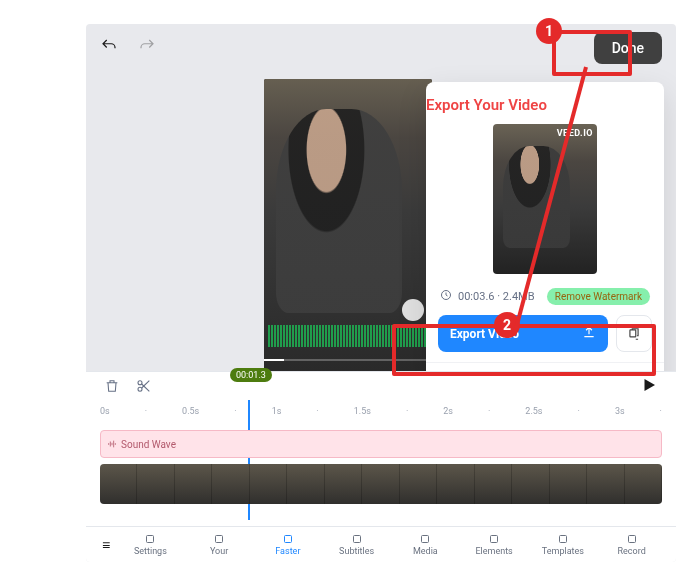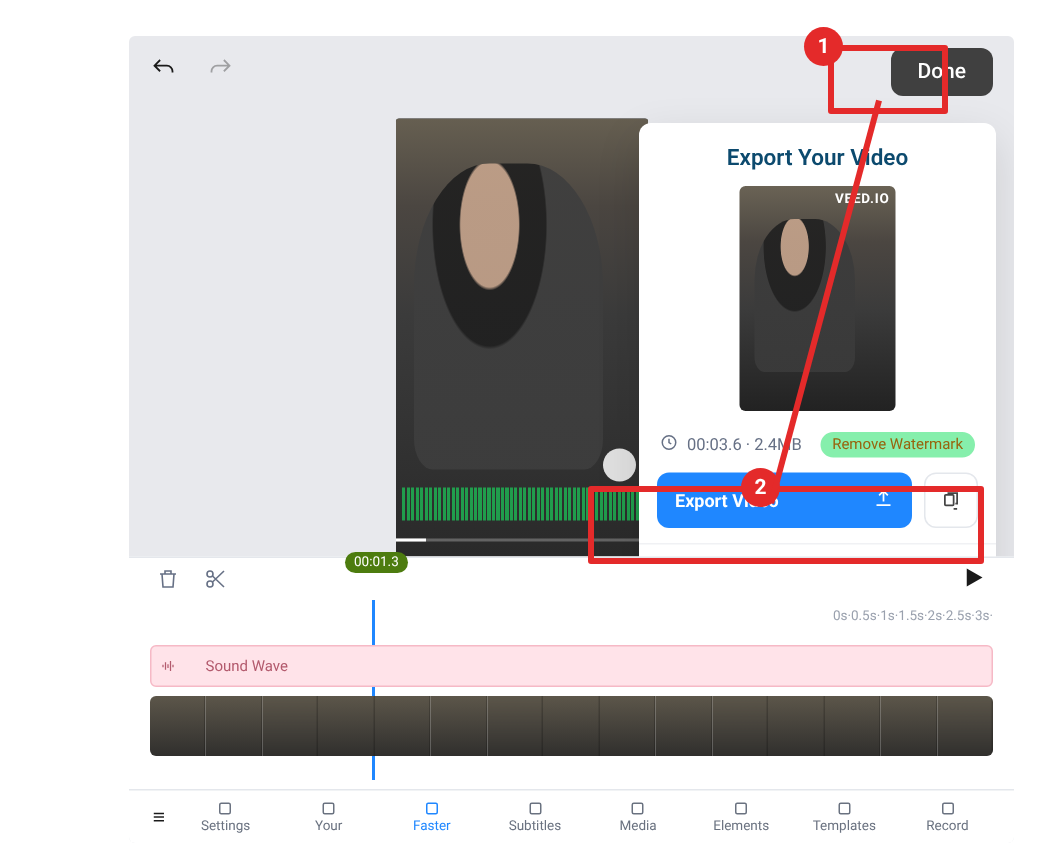--- a/index.html
+++ b/index.html
@@ -14,21 +14,21 @@
   
   .preview { position: absolute; left: 178px; top: 55px; width: 168px; height: 292px; background: #2a2a2a; border-radius: 2px; overflow: hidden; }
   .preview-fill { width: 100%; height: 100%; background: linear-gradient(180deg,#665f51 0%,#4b4641 20%,#3b3b3b 45%,#2a2a2a 100%); position: relative; }
   .preview-fill .person { position: absolute; left: 12px; top: 30px; width: 75%; height: 70%; background: radial-gradient(ellipse at 40% 20%, #c6a48c 0 18%, #1f1f1f 19% 35%, #3e3e3e 36% 100%); border-radius: 40% 40% 10% 10%; opacity: .9; }
   .preview .vol-badge { position: absolute; right: 8px; bottom: 50px; width: 22px; height: 22px; border-radius: 50%; background: rgba(255,255,255,.85); }
   .preview .wave { position: absolute; left: 4px; right: 4px; bottom: 24px; height: 22px; background: repeating-linear-gradient(90deg,#1db954 0 2px, transparent 2px 3px); opacity: .8; }
   .preview .progress { position: absolute; left: 0; right: 0; bottom: 10px; height: 2px; background: #fff4; }
   .preview .progress::after { content: ""; position: absolute; left: 0; width: 12%; height: 100%; background: #fff; }
   
   .panel { position: absolute; right: 12px; top: 58px; width: 238px; background: #fff; border-radius: 8px; box-shadow: 0 10px 30px rgba(0,0,0,.12); padding: 14px 0 6px; display: flex; flex-direction: column; }
-  .panel h3 { text-align: center; font-size: 15px; font-weight: 600; color: #0c4a6e; margin-bottom: 10px; }
+  .panel h3 { text-align: left; font-size: 15px; font-weight: 600; color: #ef4444; margin-bottom: 10px; }
   .panel-thumb { position: relative; width: 104px; height: 150px; margin: 0 auto 10px; border-radius: 4px; background: linear-gradient(180deg,#6a6355 0%,#4b4641 25%,#3b3b3b 55%,#222 100%); overflow: hidden; }
   .panel-thumb .person2 { position: absolute; left: 10px; top: 22px; width: 64%; height: 68%; background: radial-gradient(ellipse at 40% 18%, #c6a48c 0 16%, #202020 17% 36%, #3b3b3b 37% 100%); border-radius: 40% 40% 10% 10%; opacity: .9; }
   .panel-thumb .wm { position: absolute; top: 4px; right: 4px; font-size: 9px; font-weight: 700; color: #fff; letter-spacing: .5px; }
   .meta-row { display: flex; align-items: center; font-size: 11px; color: #667085; padding: 4px 14px 10px; gap: 6px; }
   .meta-row .spacer { flex: 1; }
   .remove-wm { background: #86efac; color: #97640e; font-size: 10px; padding: 3px 8px; border-radius: 10px; cursor: pointer; white-space: nowrap; }
   .export-row { display: flex; gap: 8px; padding: 0 12px 10px; align-items: stretch; }
   .export-btn { flex: 1; background: #1f87ff; color: #fff; display: flex; align-items: center; padding: 10px 12px; border-radius: 8px; font-size: 12px; font-weight: 700; cursor: pointer; gap: 8px; }
   .export-btn .upicon { margin-left: auto; }
   .square-btn { width: 36px; background: #fff; border: 1px solid #e4e7ec; border-radius: 8px; display: flex; align-items: center; justify-content: center; cursor: pointer; }
@@ -36,24 +36,24 @@
   .opt-row.light { color: #6a7280; background: #f7f8fa; }
   .beta { font-size: 8px; background: #eef0f3; color: #8b95a5; padding: 1px 4px; border-radius: 3px; margin-left: 4px; vertical-align: middle; }
   .toggle { width: 30px; height: 16px; background: #1f87ff; border-radius: 10px; position: relative; cursor: pointer; }
   .toggle::after { content: ""; position: absolute; right: 2px; top: 2px; width: 12px; height: 12px; background: #fff; border-radius: 50%; }
   
   .timeline { position: absolute; left: 0; right: 0; bottom: 36px; height: 155px; background: #fff; border-top: 1px solid #e4e7ec; }
   .tl-tools { position: absolute; top: 6px; left: 18px; display: flex; gap: 16px; color: #667085; }
   .tl-tools svg { width: 16px; height: 16px; }
   .play { position: absolute; top: 4px; right: 18px; }
   .play svg { width: 18px; height: 18px; fill: #1a1a1a; }
-  .ruler { position: absolute; top: 34px; left: 14px; right: 14px; height: 14px; font-size: 9px; color: #9aa1ae; display: flex; justify-content: flex-end; }
+  .ruler { position: absolute; top: 34px; left: 14px; right: 14px; height: 14px; font-size: 9px; color: #9aa1ae; display: flex; justify-content: space-between; }
   .playhead { position: absolute; top: 28px; left: 162px; width: 2px; height: 120px; background: #1f87ff; }
   .playhead-badge { position: absolute; top: -4px; left: 144px; background: #4d7c0f; color: #fff; font-size: 9px; padding: 2px 6px; border-radius: 8px; }
-  .track-audio { position: absolute; top: 58px; left: 14px; right: 14px; height: 28px; background: #ffe3e9; border: 1px solid #f6b9c6; border-radius: 4px; display: flex; align-items: center; font-size: 10px; color: #b35a6d; padding-left: 6px; gap: 20px; }
+  .track-audio { position: absolute; top: 58px; left: 14px; right: 14px; height: 28px; background: #ffe3e9; border: 1px solid #f6b9c6; border-radius: 4px; display: flex; align-items: center; font-size: 10px; color: #b35a6d; padding-left: 6px; gap: 4px; }
   .track-video { position: absolute; top: 92px; left: 14px; right: 14px; height: 40px; display: flex; border-radius: 4px; overflow: hidden; }
   .frame-cell { flex: 1; background: linear-gradient(180deg,#5c564a 0%, #302f2d 100%); border-right: 1px solid rgba(0,0,0,.2); }
   
   .bottomnav { position: absolute; left: 0; right: 0; bottom: 0; height: 36px; background: #fff; border-top: 1px solid #e4e7ec; display: flex; align-items: center; padding: 0 10px; gap: 0; }
   .bn-item { flex: 1; text-align: center; font-size: 9px; color: #6a7280; cursor: pointer; }
   .bn-item.active { color: #1f87ff; }
   .bn-item .bn-ico { display: block; margin: 0 auto 1px; width: 14px; height: 12px; }
   .bn-item svg { width: 14px; height: 12px; }
   .menu-btn { width: 20px; text-align: center; cursor: pointer; color: #1a1a1a; font-size: 14px; }
   

